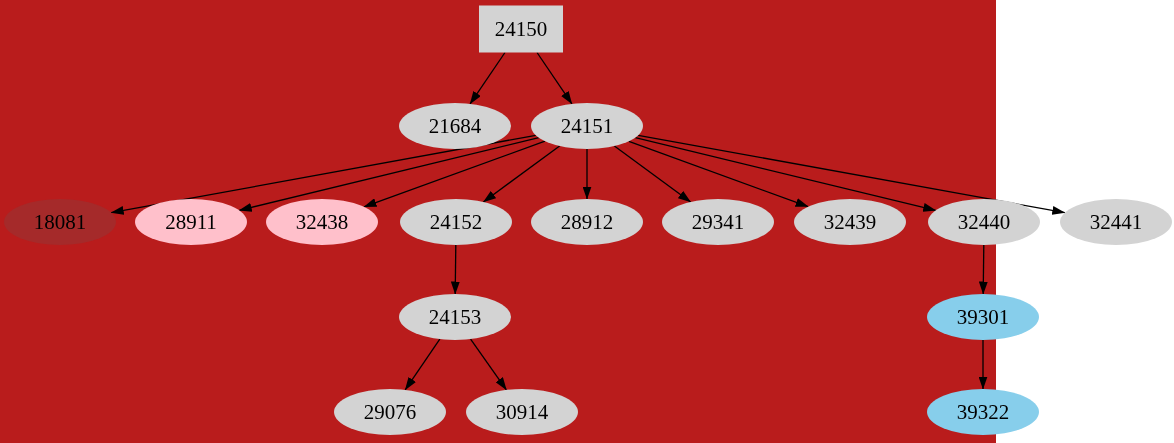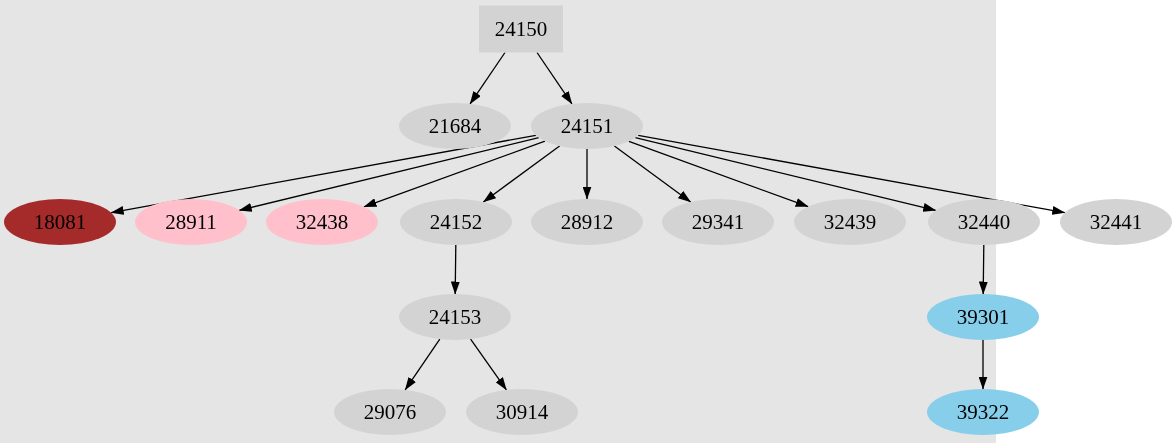--- a/index.html
+++ b/index.html
@@ -4,21 +4,21 @@
 <style>
   html, body {
     margin: 0;
     padding: 0;
     background: #ffffff;
   }
   .canvas-wrap {
     position: relative;
     width: 996px;
     height: 443px;
-    background: #e5e5e5;
+    background: #b91c1c;
     font-family: "Liberation Serif", "DejaVu Serif", serif;
   }
   svg {
     display: block;
   }
   .edge-path {
     fill: none;
     stroke-width: 1.3px;
   }
   .node-label {

